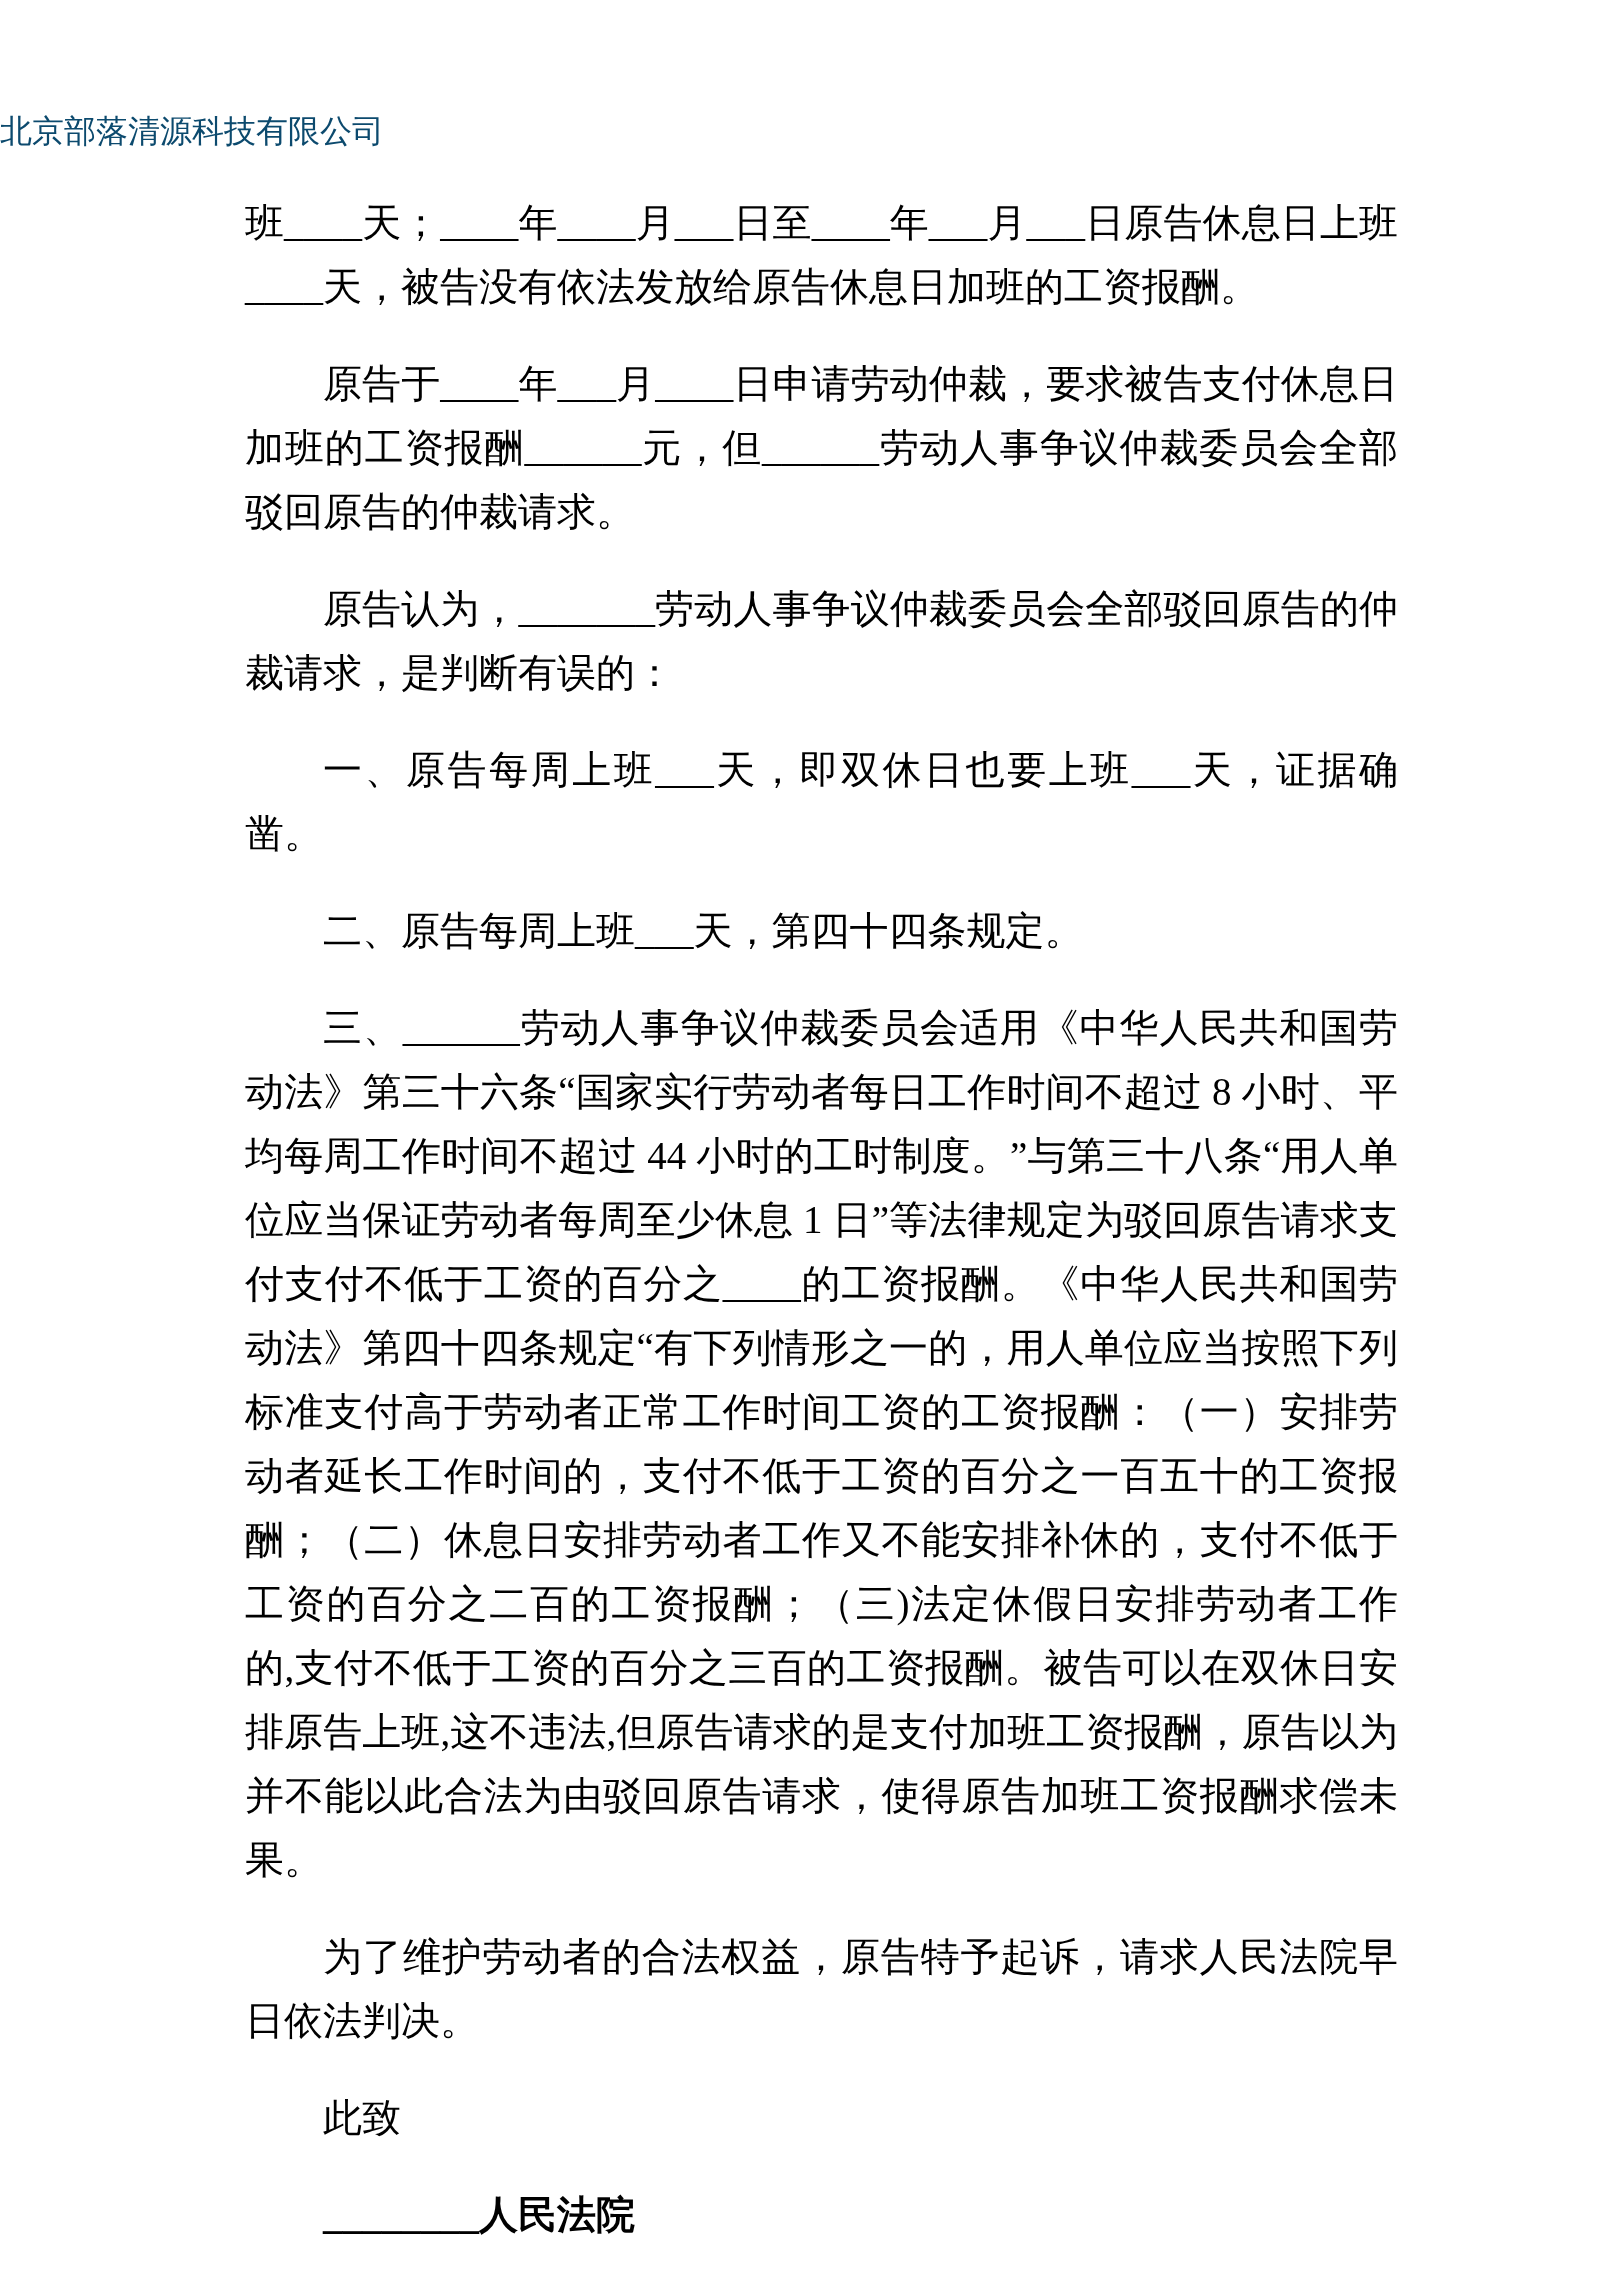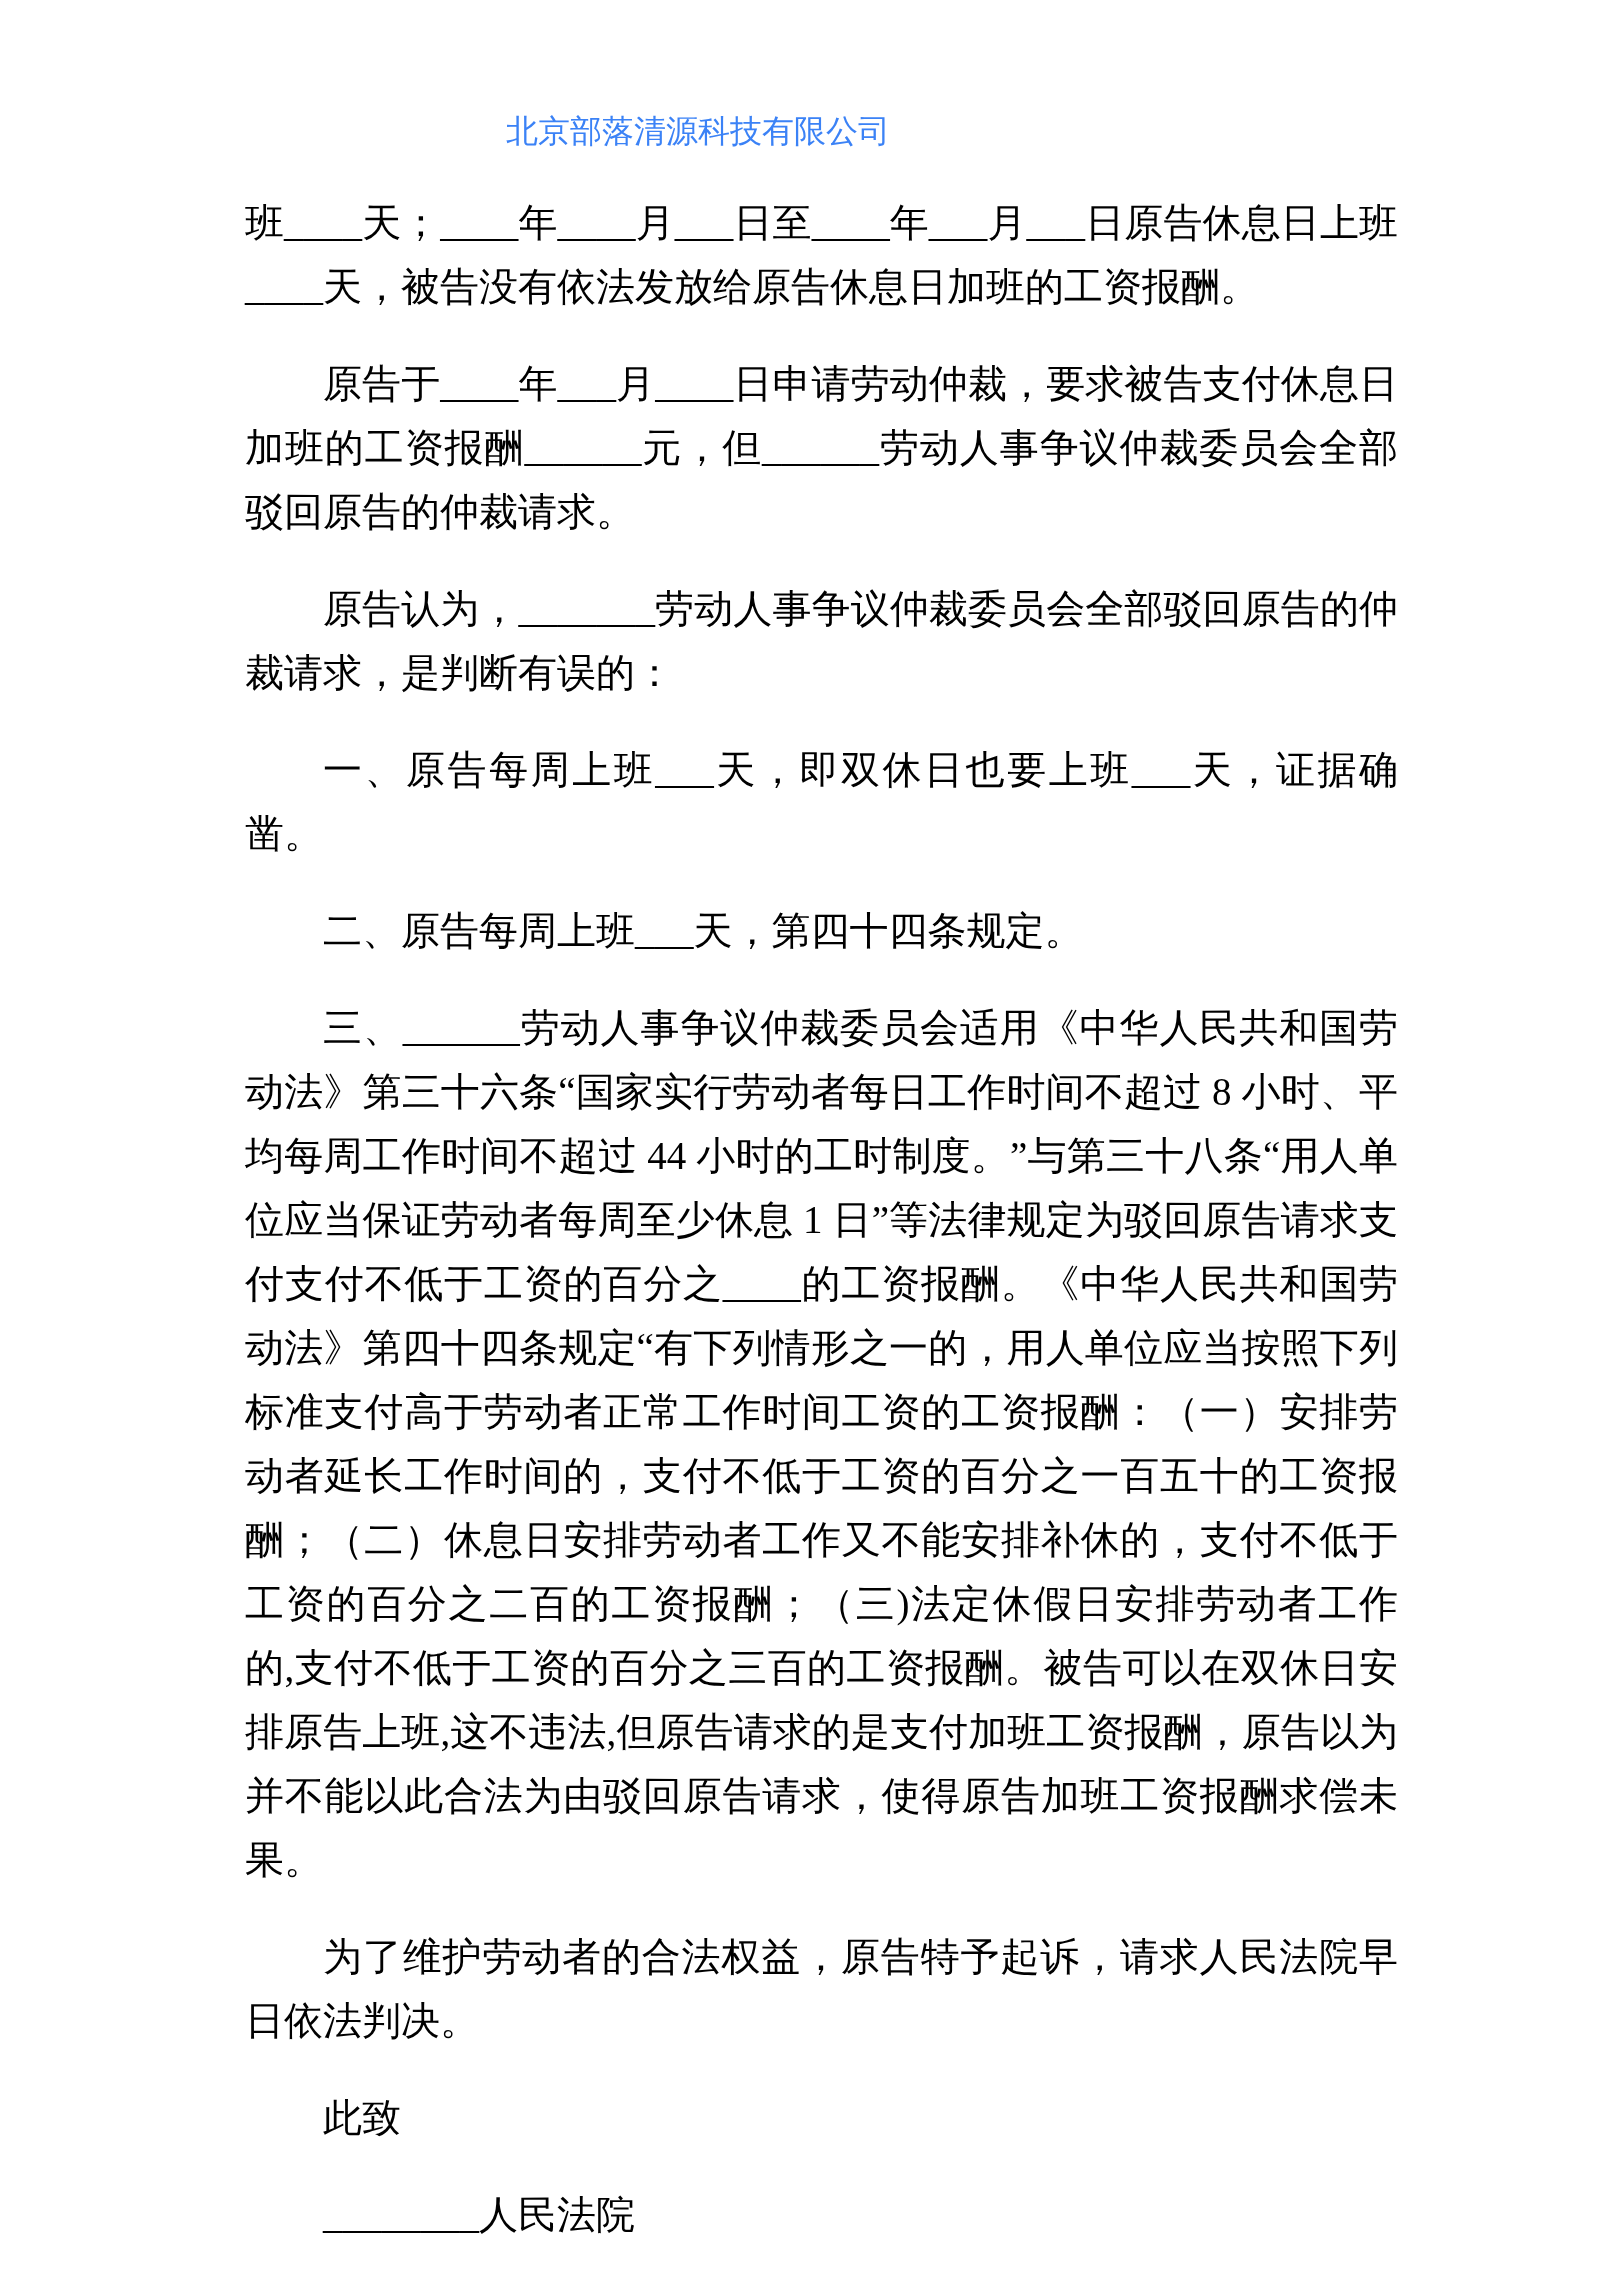--- a/index.html
+++ b/index.html
@@ -9,42 +9,42 @@
     width: 1623px;
     height: 2294px;
     margin: 0 auto;
     background: #ffffff;
     color: #000000;
     overflow: hidden;
   }
   .company-header {
     padding-top: 111px;
     padding-right: 227px;
-    text-align: center;
+    text-align: left;
     font-family: "Liberation Sans", "DejaVu Sans", sans-serif;
     font-size: 32px;
     line-height: 40px;
-    color: #3b82f6;
+    color: #0c4a6e;
     font-weight: 400;
   }
   .doc-body {
     margin: 40px 225px 0 245px;
     font-family: "Liberation Serif", "DejaVu Serif", serif;
     font-size: 39px;
     line-height: 64px;
     text-align: justify;
     color: #000000;
   }
   .doc-body p {
     margin: 0 0 33px 0;
     text-indent: 2em;
     word-break: break-all;
   }
   .doc-body p.no-indent { text-indent: 0; }
-  .doc-body p:last-child { margin-bottom: 0; }
+  .doc-body p:last-child { margin-bottom: 0; font-weight: bold; }
 </style>
 </head>
 <body>
 
 <div class="page">
   <div class="company-header">北京部落清源科技有限公司</div>
 
   <div class="doc-body">
     <p class="no-indent">班____天；____年____月___日至____年___月___日原告休息日上班____天，被告没有依法发放给原告休息日加班的工资报酬。</p>
     <p>原告于____年___月____日申请劳动仲裁，要求被告支付休息日加班的工资报酬______元，但______劳动人事争议仲裁委员会全部驳回原告的仲裁请求。</p>

